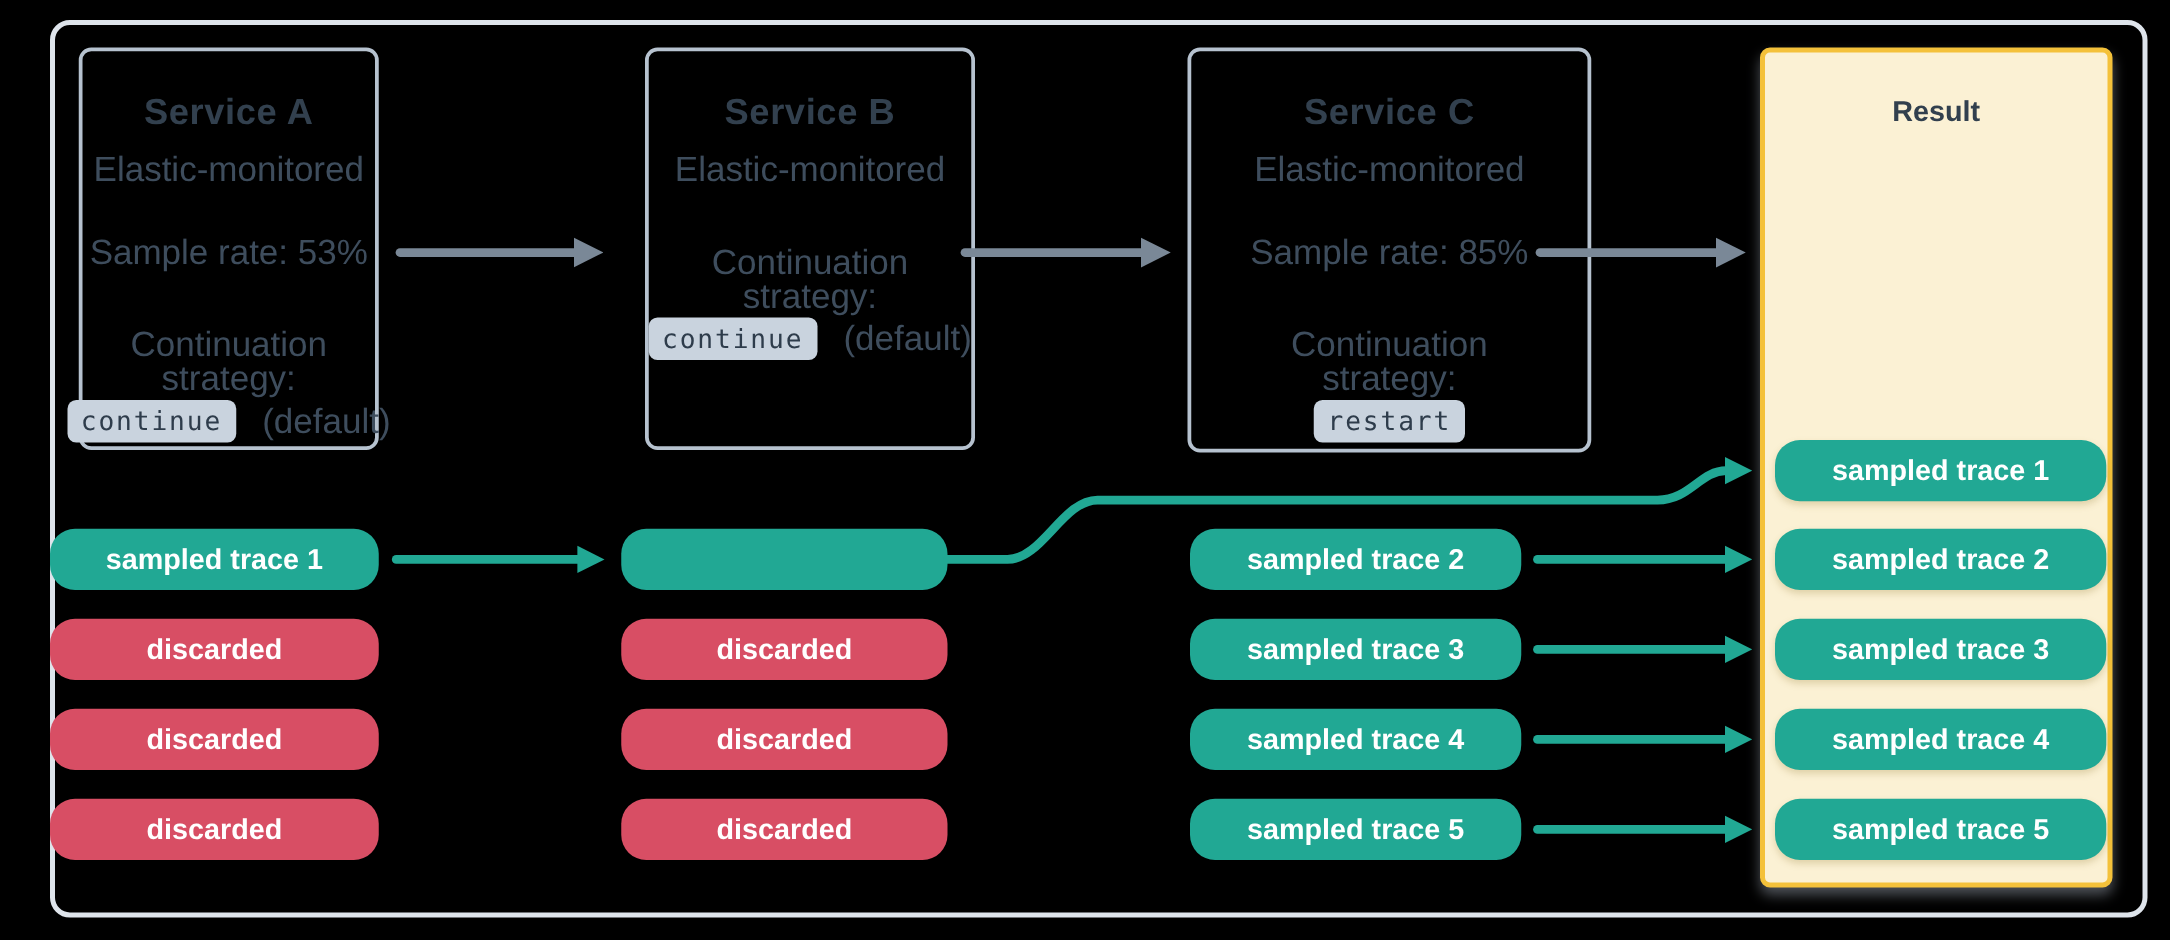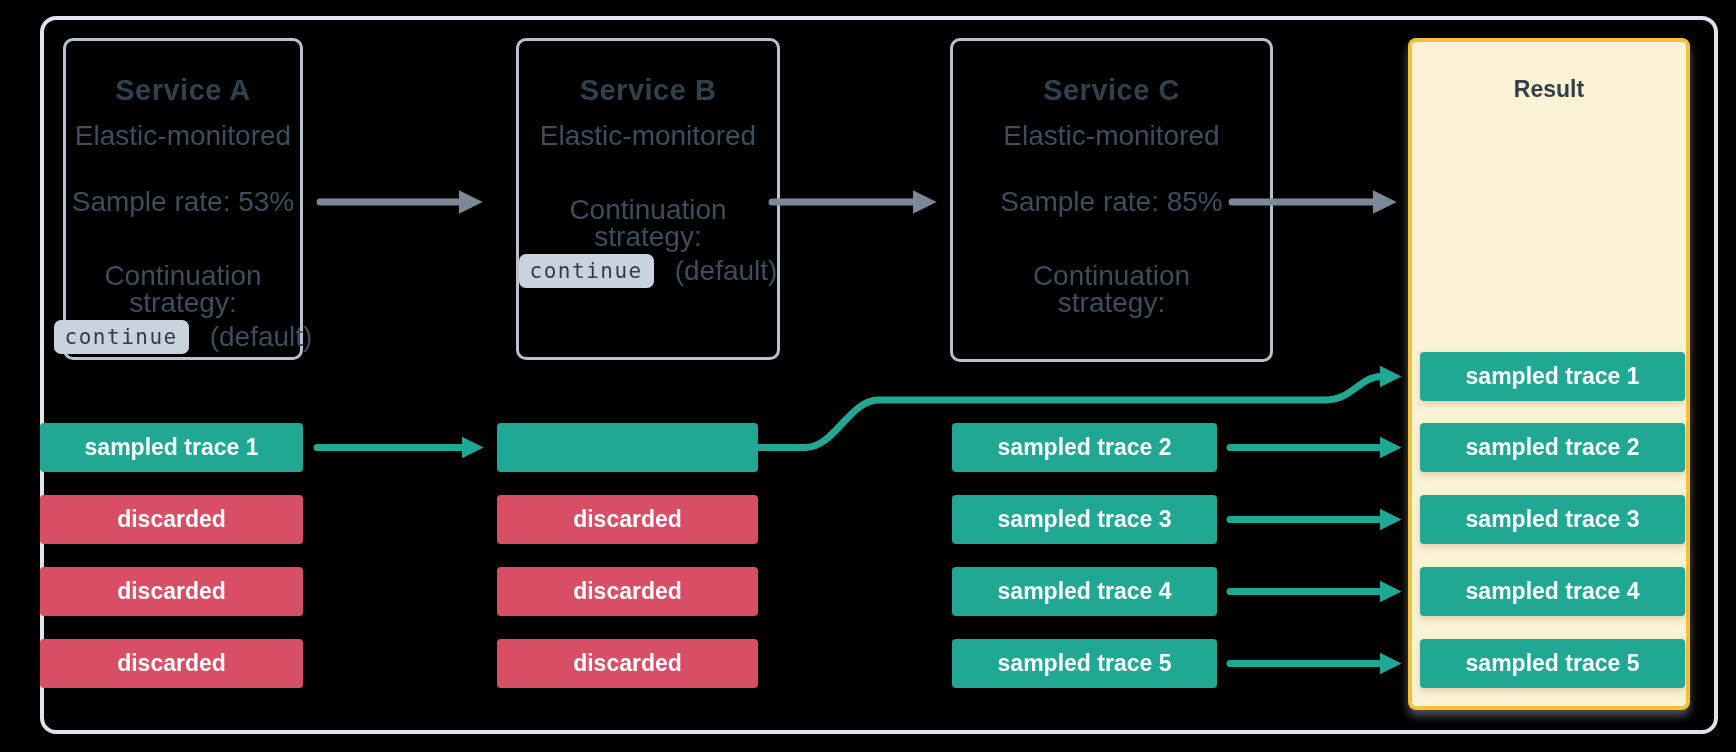--- a/index.html
+++ b/index.html
@@ -70,21 +70,21 @@
     margin-top: 30px;
     text-align: center;
     font-size: 23px; line-height: 34px;
     font-weight: 700;
     color: var(--title-text, #32404e);
   }
   
   .trace {
     position: absolute;
     height: 49px; line-height: 49px;
-    border-radius: 4px;
+    border-radius: 20px;
     color: #fff;
     font-size: 23px;
     font-weight: 600;
     text-align: center;
     white-space: nowrap;
   }
   .sampled   { background: var(--teal, #21a894); }
   .discarded { background: var(--red, #d84e64); }
   .col-a { left: 40px;   width: 263px; }
   .col-b { left: 497px;  width: 261px; }
@@ -131,20 +131,23 @@
       <span class="chip-suffix">(default)</span>
     </div>
   </div>
 
   <div class="card card-c">
     <div class="card-title">Service C</div>
     <div class="card-line line-monitored">Elastic-monitored</div>
     <div class="card-line line-sample">Sample rate: 85%</div>
     <div class="card-line line-strategy1">Continuation</div>
     <div class="card-line line-strategy2">strategy:</div>
+    <div class="chip-row">
+      <span class="chip">restart</span>
+    </div>
   </div>
 
   <div class="result-card">
     <div class="result-title">Result</div>
   </div>
 
   <div class="trace sampled col-a row-1">sampled trace 1</div>
   <div class="trace discarded col-a row-2">discarded</div>
   <div class="trace discarded col-a row-3">discarded</div>
   <div class="trace discarded col-a row-4">discarded</div>

